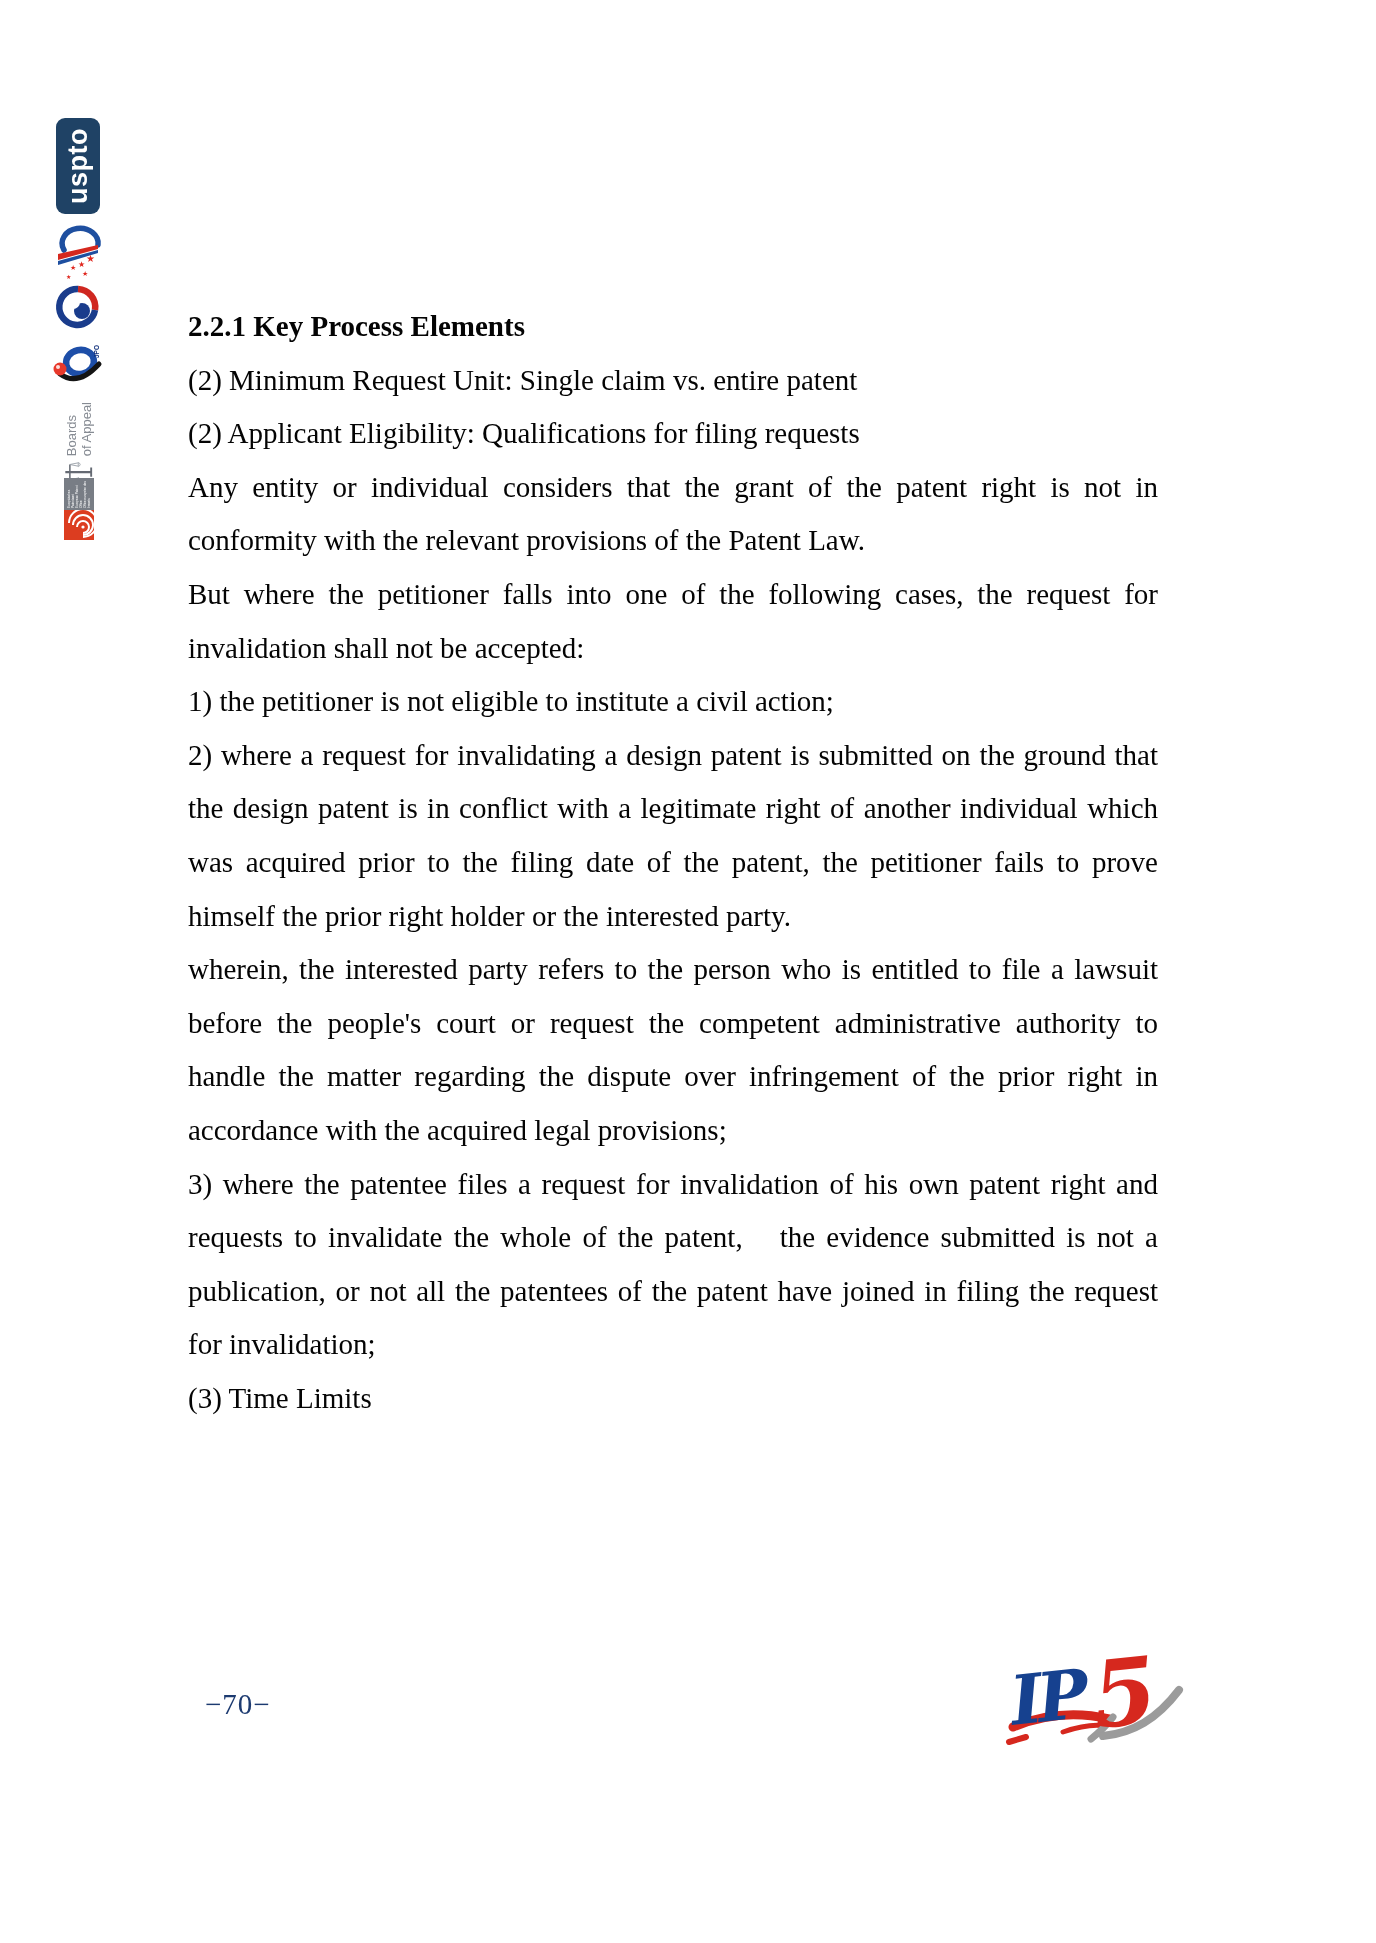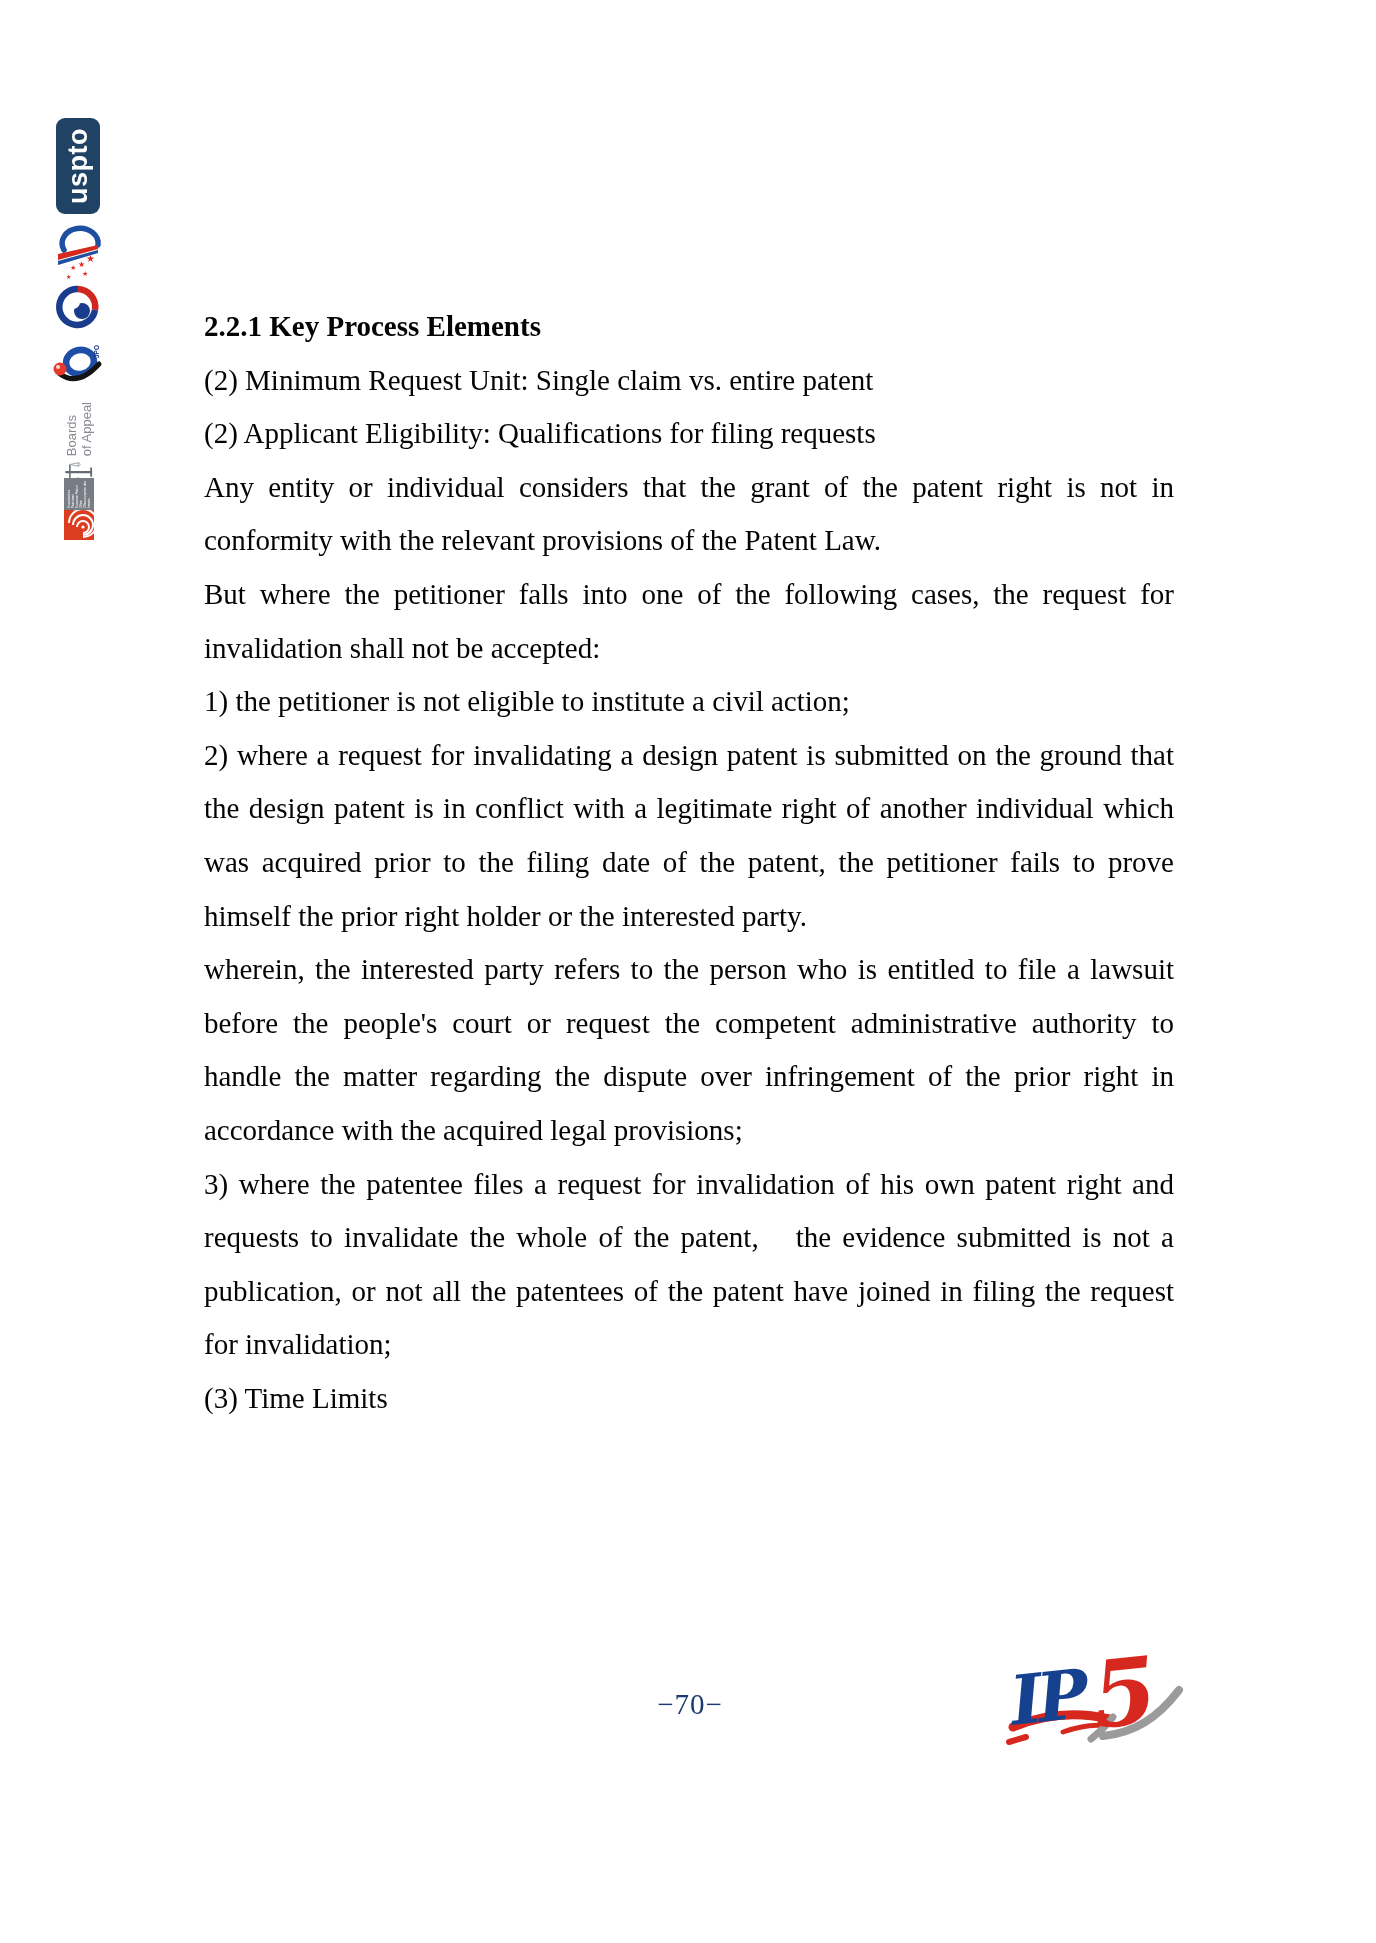--- a/index.html
+++ b/index.html
@@ -3,30 +3,30 @@
 <meta charset="utf-8">
 <style>
   html,body { margin:0; padding:0; background:#ffffff; }
   .page {
     position:relative; width:1376px; height:1943px; background:#ffffff;
     overflow:hidden; font-family:"Liberation Serif", serif; color:#000;
   }
 
   
   .content {
-    position:absolute; left:204px; top:300px; width:970px;
+    position:absolute; left:188px; top:300px; width:970px;
     font-size:29px; line-height:53.6px; color:#040404;
   }
   .content h1 { margin:0; font-size:29px; line-height:53.6px; font-weight:bold; }
   .content p  { margin:0; text-align:justify; }
 
   
   .page-number {
     position:absolute; left:205px; top:1688px; width:970px;
-    text-align:center; font-size:29px; color:#1c3a70; letter-spacing:1px;
+    font-size:29px; color:#1c3a70; letter-spacing:1px;
   }
   .ip5-logo { position:absolute; left:1005px; top:1640px; width:185px; height:112px; }
 
   
   .logo { position:absolute; }
   .rot { transform:rotate(-90deg); }
 
   .uspto-logo {
     left:30px; top:144px; width:96px; height:44px;
     background:#1f4265; border-radius:9px;

